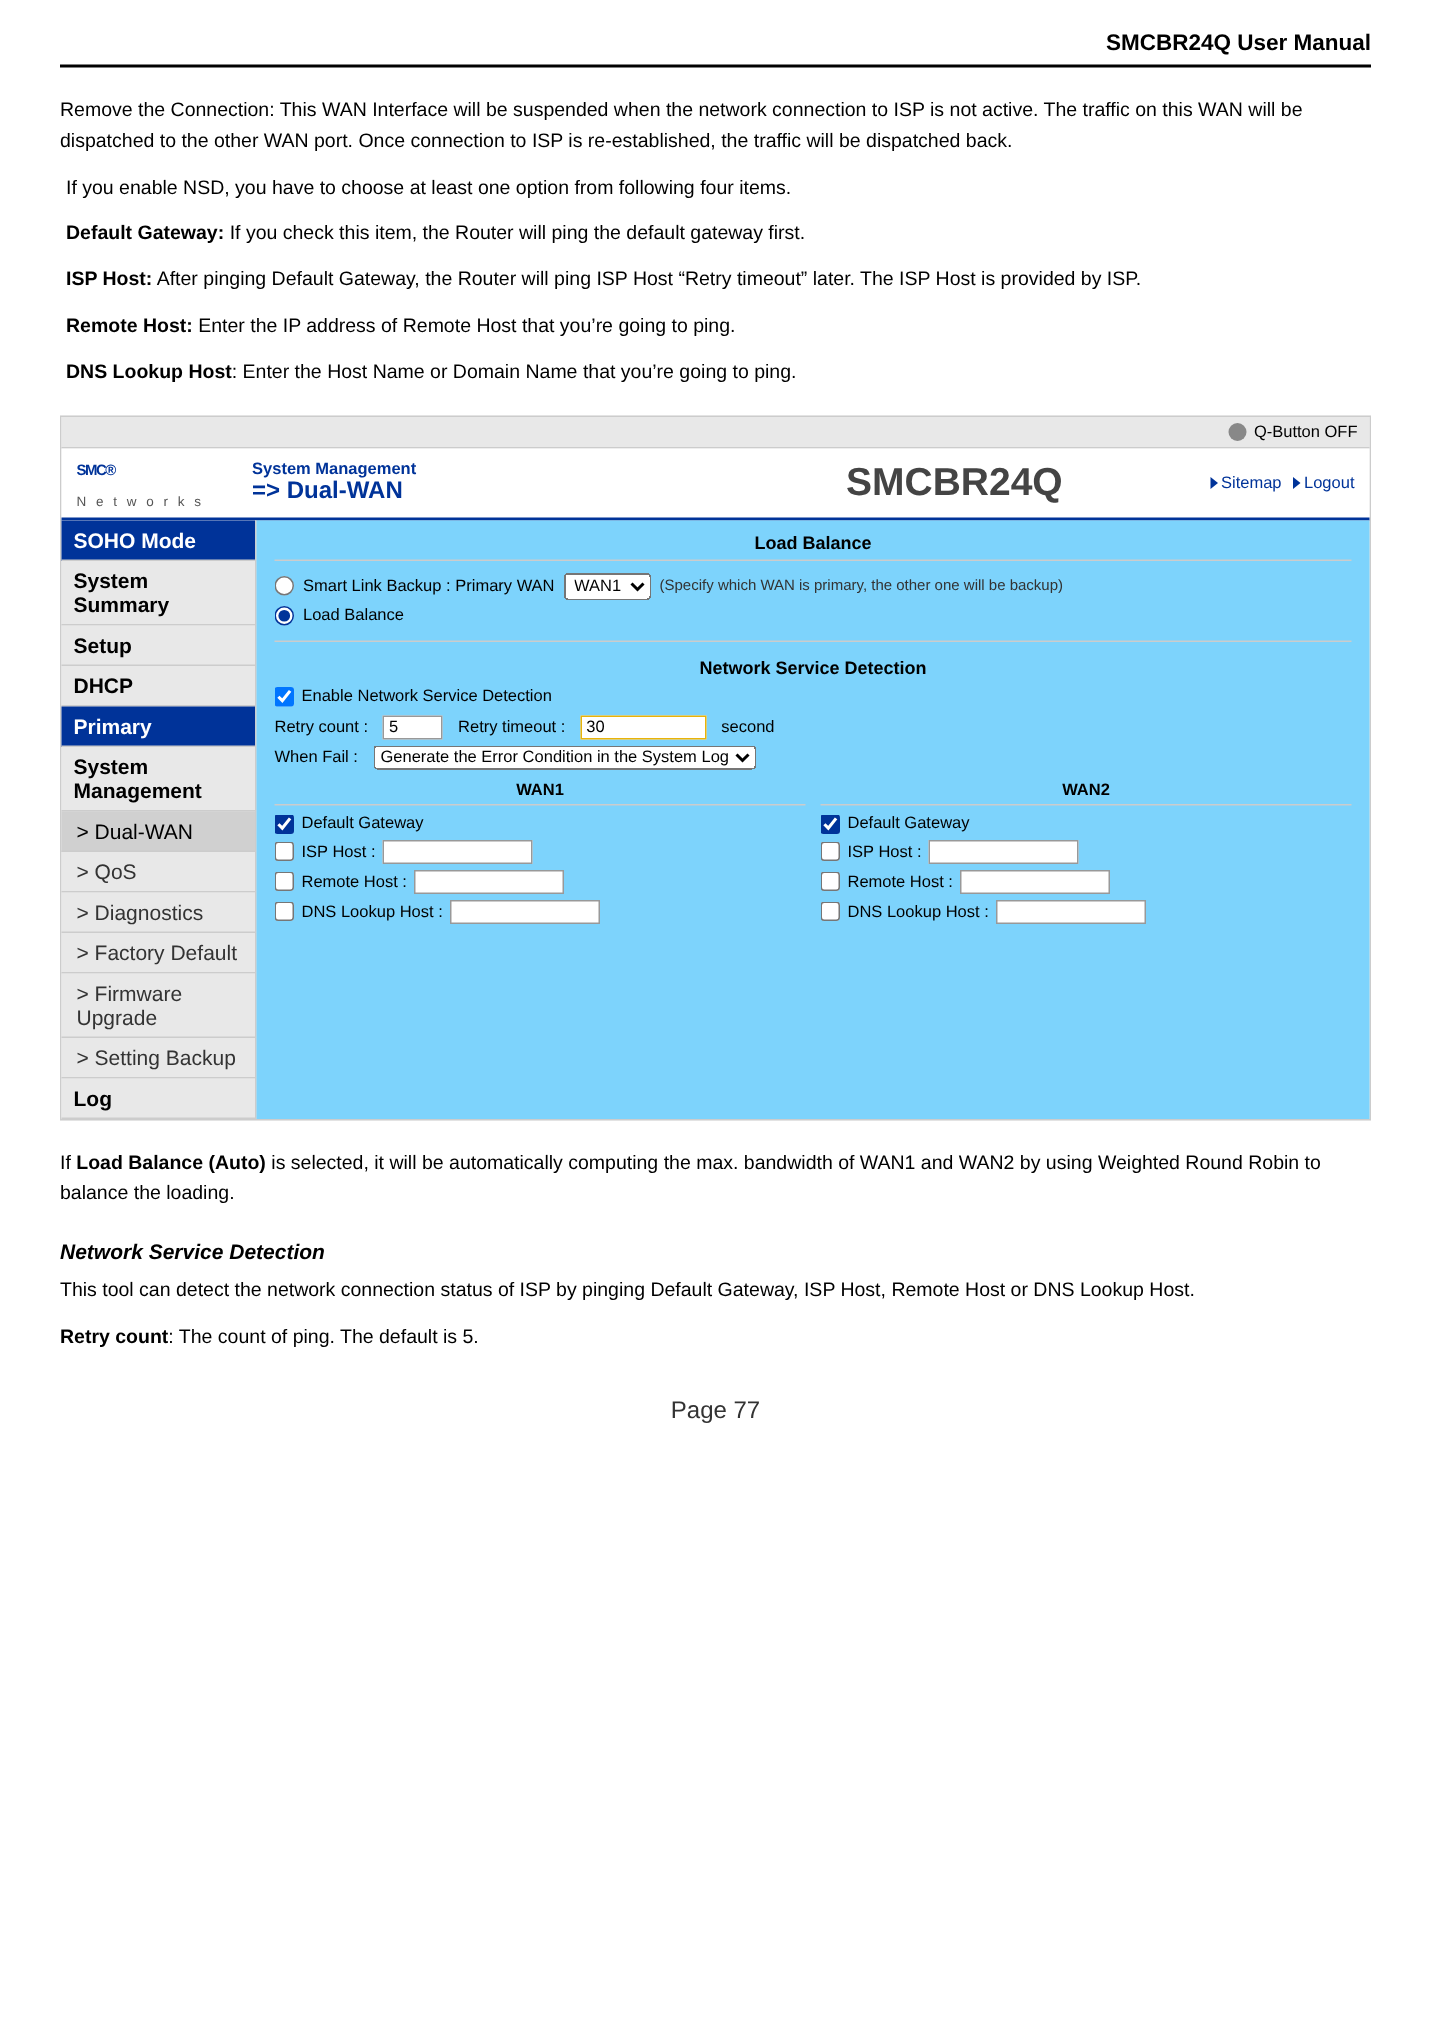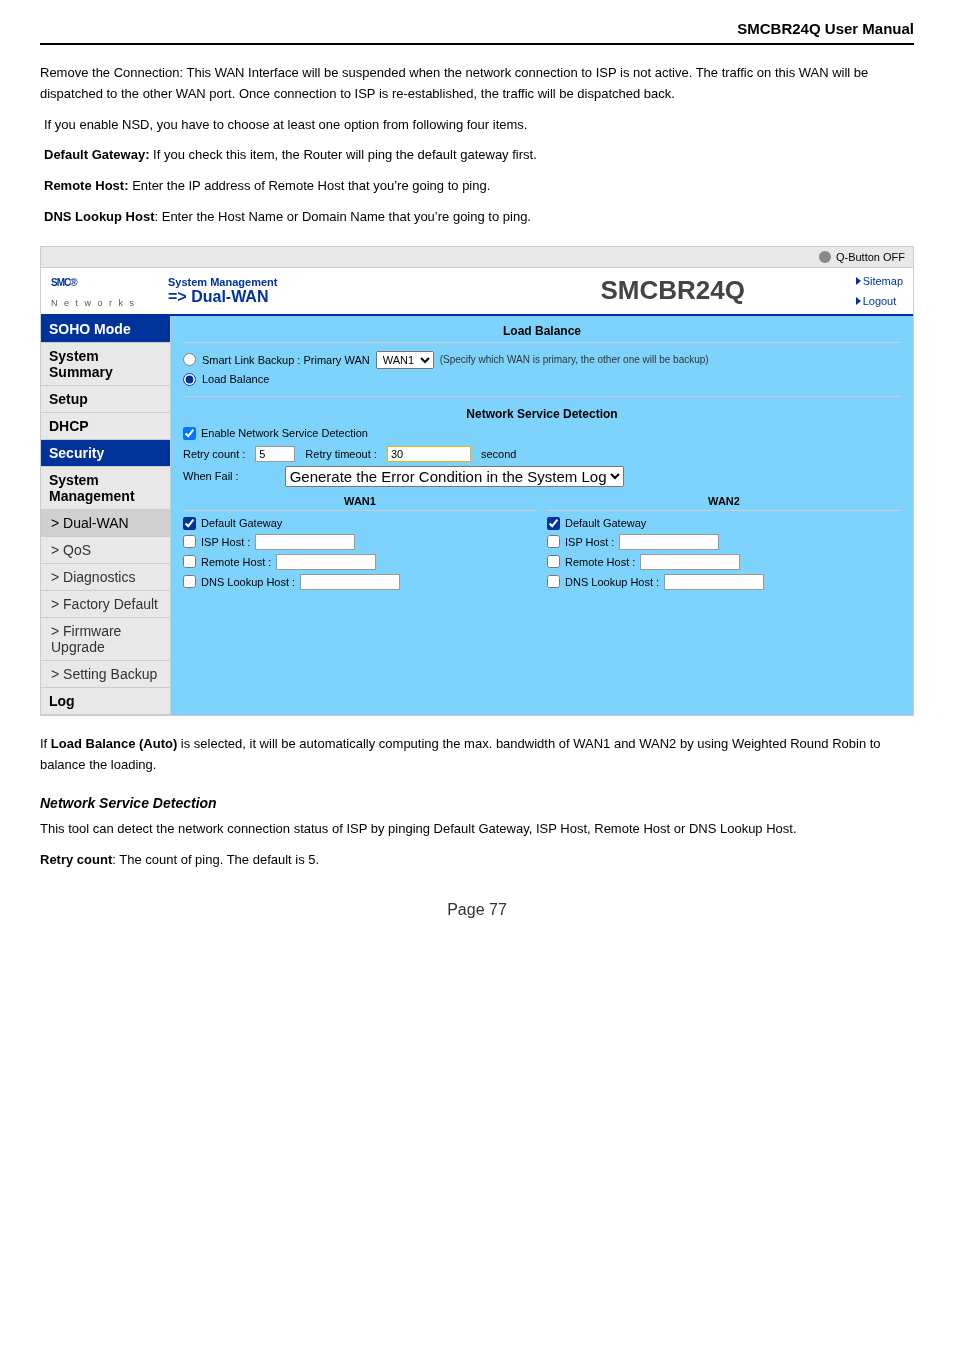--- a/index.html
+++ b/index.html
@@ -116,22 +116,21 @@
       font-size: 26px;
       font-weight: bold;
       color: #444;
       flex: 1;
       text-align: center;
     }
 
     .router-nav-links {
       display: flex;
       gap: 8px;
-      align-items: flex-start;
-      flex-direction: column;
+      align-items: center;
     }
     .nav-link {
       font-size: 11px;
       color: #003399;
       cursor: pointer;
       display: flex;
       align-items: center;
       gap: 2px;
     }
     .nav-arrow {
@@ -249,22 +248,21 @@
       border: 1px solid #999;
       padding: 1px 3px;
     }
     .form-input-medium {
       width: 84px;
       font-size: 11px;
       border: 1px solid #eab308;
       padding: 1px 3px;
     }
     .when-fail-select {
-      font-size: 15px;
-      margin-left: 36px;
+      font-size: 11px;
     }
 
     .wan-columns {
       display: flex;
       gap: 10px;
       margin-top: 8px;
     }
     .wan-col {
       flex: 1;
     }
@@ -319,20 +317,23 @@
   <div class="page-header">
     <span class="page-header-title">SMCBR24Q User Manual</span>
   </div>
 
   <p class="body-text">Remove the Connection: This WAN Interface will be suspended when the network connection to ISP is not active. The traffic on this WAN will be dispatched to the other WAN port. Once connection to ISP is re-established, the traffic will be dispatched back.</p>
 
   <p class="body-text body-text-indent">If you enable NSD, you have to choose at least one option from following four items.</p>
 
   <p class="body-text body-text-indent">
     <span class="body-text-bold">Default Gateway:</span><span> If you check this item, the Router will ping the default gateway first.</span>
+  </p>
+  <p class="body-text body-text-indent">
+    <span class="body-text-bold">ISP Host:</span><span> After pinging Default Gateway, the Router will ping ISP Host “Retry timeout” later. The ISP Host is provided by ISP.</span>
   </p>
   <p class="body-text body-text-indent">
     <span class="body-text-bold">Remote Host:</span><span> Enter the IP address of Remote Host that you’re going to ping.</span>
   </p>
   <p class="body-text body-text-indent">
     <span class="body-text-bold">DNS Lookup Host</span><span>: Enter the Host Name or Domain Name that you’re going to ping.</span>
   </p>
 
   <div class="router-ui">
 
@@ -376,21 +377,21 @@
         <div class="sidebar-item normal">
           <span>System Summary</span>
         </div>
         <div class="sidebar-item normal">
           <span>Setup</span>
         </div>
         <div class="sidebar-item normal">
           <span>DHCP</span>
         </div>
         <div class="sidebar-item highlight">
-          <span>Security</span>
+          <span>Primary</span>
         </div>
         <div class="sidebar-item normal">
           <span>System Management</span>
         </div>
         <div class="sidebar-item sub-active">
           <span>&gt; Dual-WAN</span>
         </div>
         <div class="sidebar-item sub">
           <span>&gt; QoS</span>
         </div>

